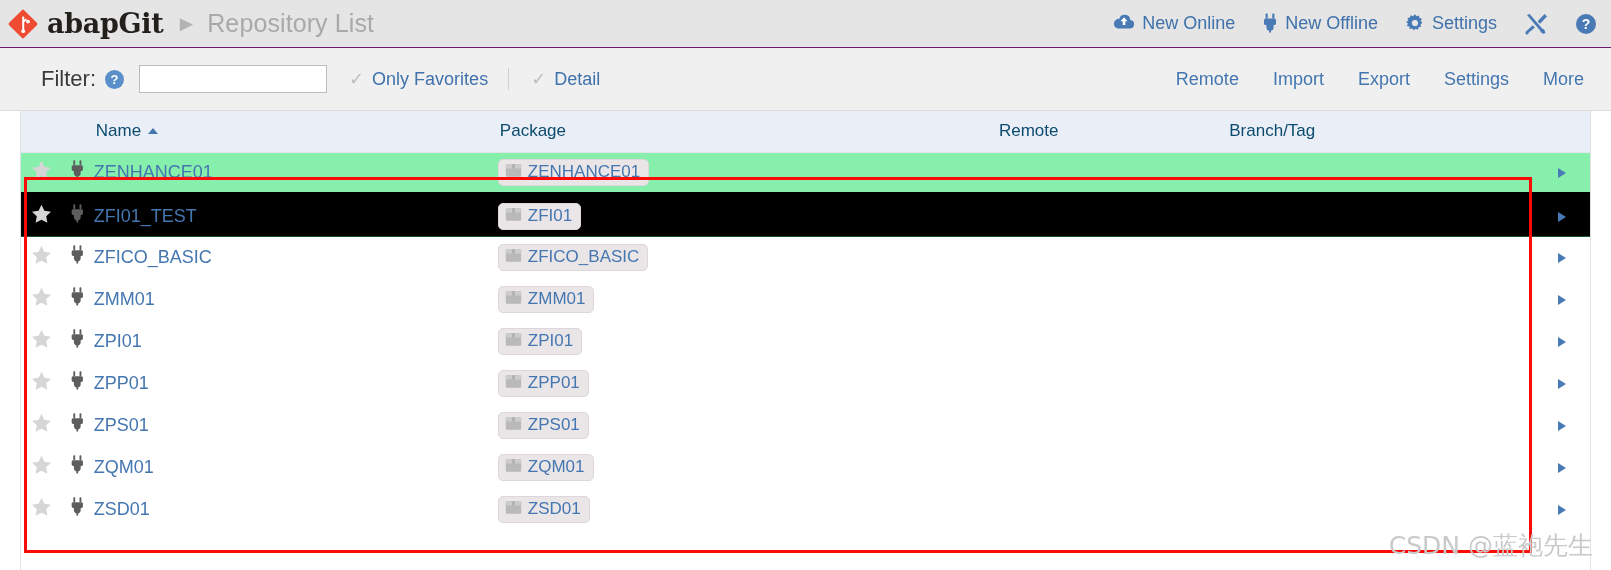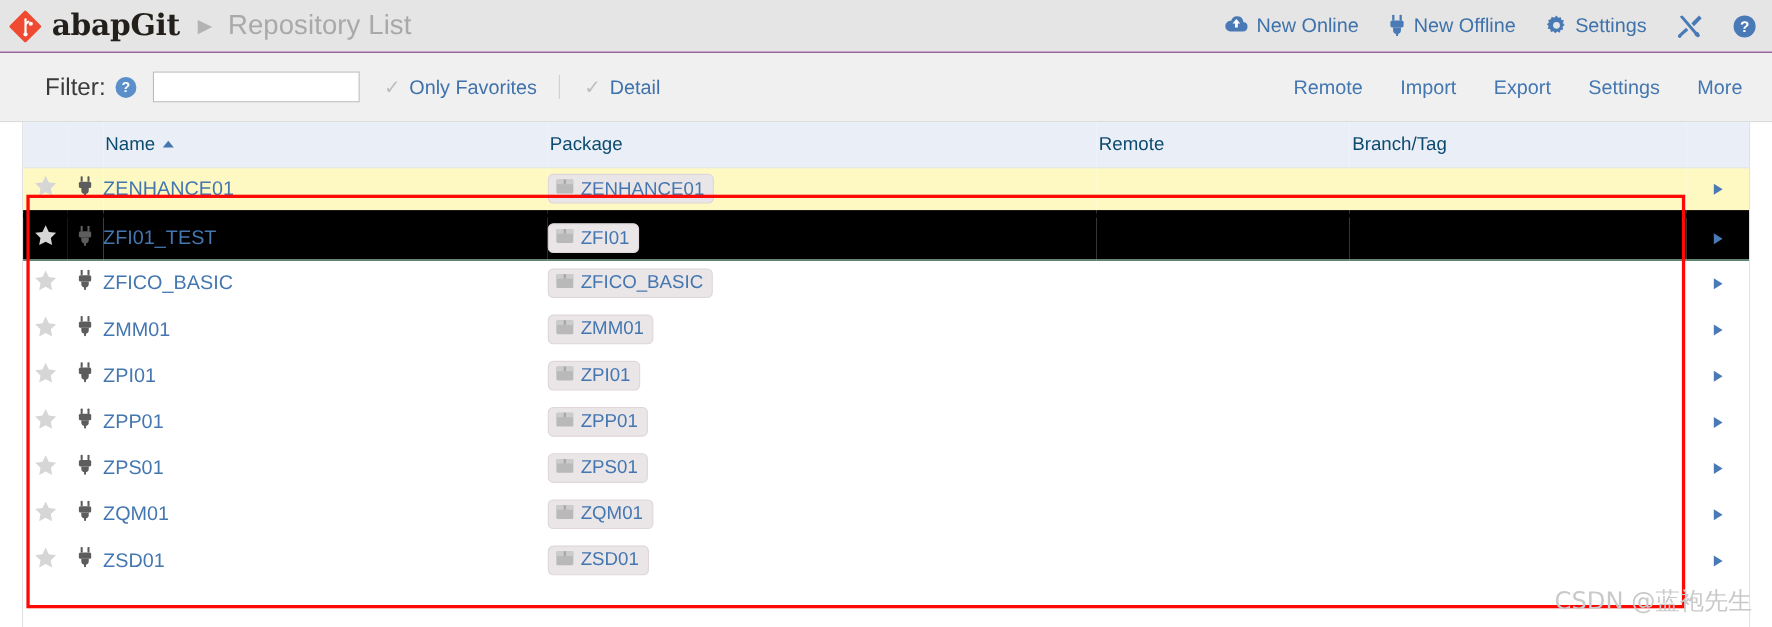--- a/index.html
+++ b/index.html
@@ -86,21 +86,21 @@
   }
   .th-inner{ padding-left:2px; display:flex; align-items:center; gap:7px; }
   .sort-caret{
     width:0;height:0;border-left:5px solid transparent;border-right:5px solid transparent;
     border-bottom:6px solid #4476b0; display:inline-block;
   }
   table.repos td{
     height:42px; padding:0; font-size:18px; vertical-align:middle;
     border-bottom:1px solid transparent;
   }
-  tr.r-hl td{ background:#fef9c3; border-bottom:7px solid #000000; }
+  tr.r-hl td{ background:#86efac; border-bottom:5px solid #000000; }
   tr.r-alt td{ background:#000000; border-bottom:1px solid #14532d; }
   tr.r-plain td{ background:#ffffff; }
 
   .c-fav{ width:40px; text-align:center; }
   .c-type{ width:32px; text-align:center; }
   .c-name{ }
   .c-pkg{ }
   .c-remote{ }
   .c-branch{ }
   .c-arrow{ width:56px; text-align:center; }
@@ -122,21 +122,21 @@
 
   
   .annot{
     position:absolute; left:24px; top:177px;
     width:1508px; height:376px;
     border:3px solid #fb0a06; pointer-events:none; z-index:40;
   }
 
   .watermark{
     position:absolute; right:18px; bottom:8px;
-    color:#c9c9c9; font-size:22px; z-index:50;
+    color:#c9c9c9; font-size:25px; z-index:50;
     font-family:"DejaVu Sans", sans-serif;
   }
 </style>
 </head>
 <body>
 
 <div class="topbar">
   <div class="brand">
     <span class="git-logo">
       <svg width="30" height="30" viewBox="0 0 30 30">

